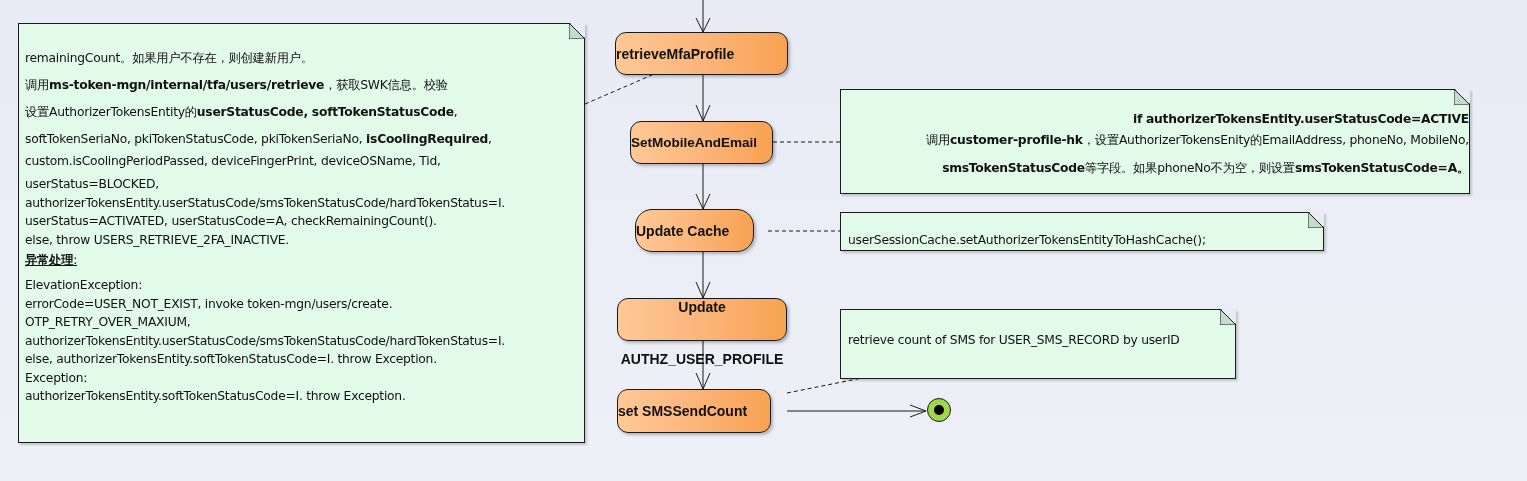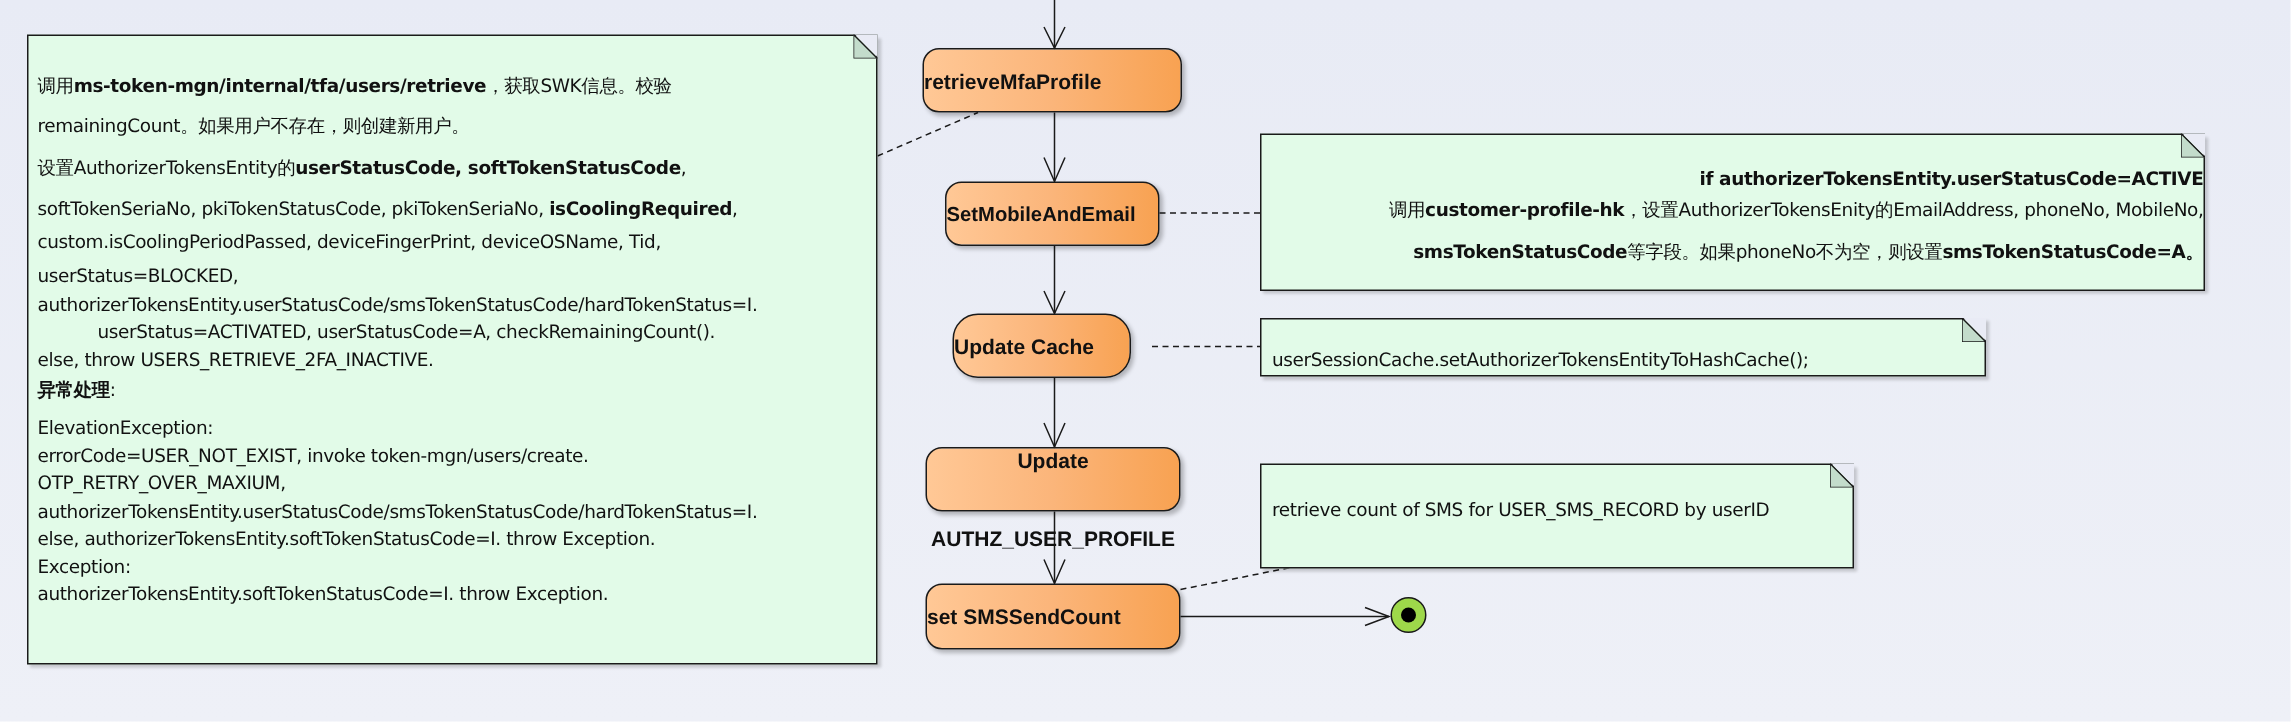--- a/index.html
+++ b/index.html
@@ -82,30 +82,30 @@
 
   <circle cx="939" cy="410" r="11.5" fill="#9ed84a" stroke="#1a1a1a" stroke-width="1"></circle>
   <circle cx="939" cy="410" r="5" fill="#000"></circle>
 </svg>
 
 <div class="note" style="left:18px; top:23px; width:567px; height:420px; padding:20px 0 0 6px;">
   <svg class="fold" viewBox="0 0 16 16">
     <polygon points="0,0 16,16 0,16" fill="#c3dccb" stroke="#1a1a1a" stroke-width="1"></polygon>
     <polygon points="0,-1 17,-1 17,16" fill="#e9ebf5"></polygon>
   </svg>
+  <p style="line-height:28px;">remainingCount。如果用户不存在，则创建新用户。</p>
   <p style="line-height:26px;"><span>调用</span><b>ms-token-mgn/internal/tfa/users/retrieve</b><span>，获取SWK信息。校验</span></p>
-  <p style="line-height:28px;">remainingCount。如果用户不存在，则创建新用户。</p>
   <p style="line-height:28px;"><span>设置AuthorizerTokensEntity的</span><b>userStatusCode, softTokenStatusCode</b><span>,</span></p>
   <p style="line-height:26px;"><span>softTokenSeriaNo, pkiTokenStatusCode, pkiTokenSeriaNo, </span><b>isCoolingRequired</b><span>,</span></p>
   <p style="line-height:19px;">custom.isCoolingPeriodPassed, deviceFingerPrint, deviceOSName, Tid,</p>
   <p style="line-height:18.5px; margin-top:4px;">userStatus=BLOCKED,</p>
   <p style="line-height:18.5px;">authorizerTokensEntity.userStatusCode/smsTokenStatusCode/hardTokenStatus=I.</p>
-  <p style="line-height:18.5px;margin-left:40px;">userStatus=ACTIVATED, userStatusCode=A, checkRemainingCount().</p>
+  <p style="line-height:18.5px;">userStatus=ACTIVATED, userStatusCode=A, checkRemainingCount().</p>
   <p style="line-height:18.5px;">else, throw USERS_RETRIEVE_2FA_INACTIVE.</p>
-  <p style="line-height:22px;"><b>异常处理</b><span>:</span></p>
+  <p style="line-height:22px;text-decoration:underline;"><b>异常处理</b><span>:</span></p>
   <p style="line-height:18.5px; margin-top:5px;">ElevationException:</p>
   <p style="line-height:18.5px;">errorCode=USER_NOT_EXIST, invoke token-mgn/users/create.</p>
   <p style="line-height:18.5px;">OTP_RETRY_OVER_MAXIUM,</p>
   <p style="line-height:18.5px;">authorizerTokensEntity.userStatusCode/smsTokenStatusCode/hardTokenStatus=I.</p>
   <p style="line-height:18.5px;">else, authorizerTokensEntity.softTokenStatusCode=I. throw Exception.</p>
   <p style="line-height:18.5px;">Exception:</p>
   <p style="line-height:18.5px;">authorizerTokensEntity.softTokenStatusCode=I. throw Exception.</p>
 </div>
 
 <div class="action" style="left:615px; top:32px; width:173px; height:43px;">
@@ -114,21 +114,21 @@
 <div class="action" style="left:630px; top:121px; width:143px; height:43px; font-size:13.5px;">
   <span>SetMobileAndEmail</span>
 </div>
 <div class="action" style="left:635px; top:209px; width:119px; height:43px;border-radius:17px;">
   <span>Update Cache</span>
 </div>
 <div class="action" style="left:617px; top:298px; width:170px; height:43px; flex-direction:column; overflow:visible;gap:36px;">
   <span>Update</span>
   <span>AUTHZ_USER_PROFILE</span>
 </div>
-<div class="action" style="left:617px; top:389px; width:170px; height:44px;">
+<div class="action" style="left:617px; top:389px; width:154px; height:44px;">
   <span>set SMSSendCount</span>
 </div>
 
 <div class="note" style="left:840px; top:89px; width:630px; height:105px; padding:19px 0 0 7px;text-align:right;">
   <svg class="fold" viewBox="0 0 16 16">
     <polygon points="0,0 16,16 0,16" fill="#c3dccb" stroke="#1a1a1a" stroke-width="1"></polygon>
     <polygon points="0,-1 17,-1 17,16" fill="#e9ebf5"></polygon>
   </svg>
   <p style="line-height:20px;"><b>if authorizerTokensEntity.userStatusCode=ACTIVE</b></p>
   <p style="line-height:23px;"><span>调用</span><b>customer-profile-hk</b><span>，设置AuthorizerTokensEnity的EmailAddress, phoneNo, MobileNo,</span></p>

